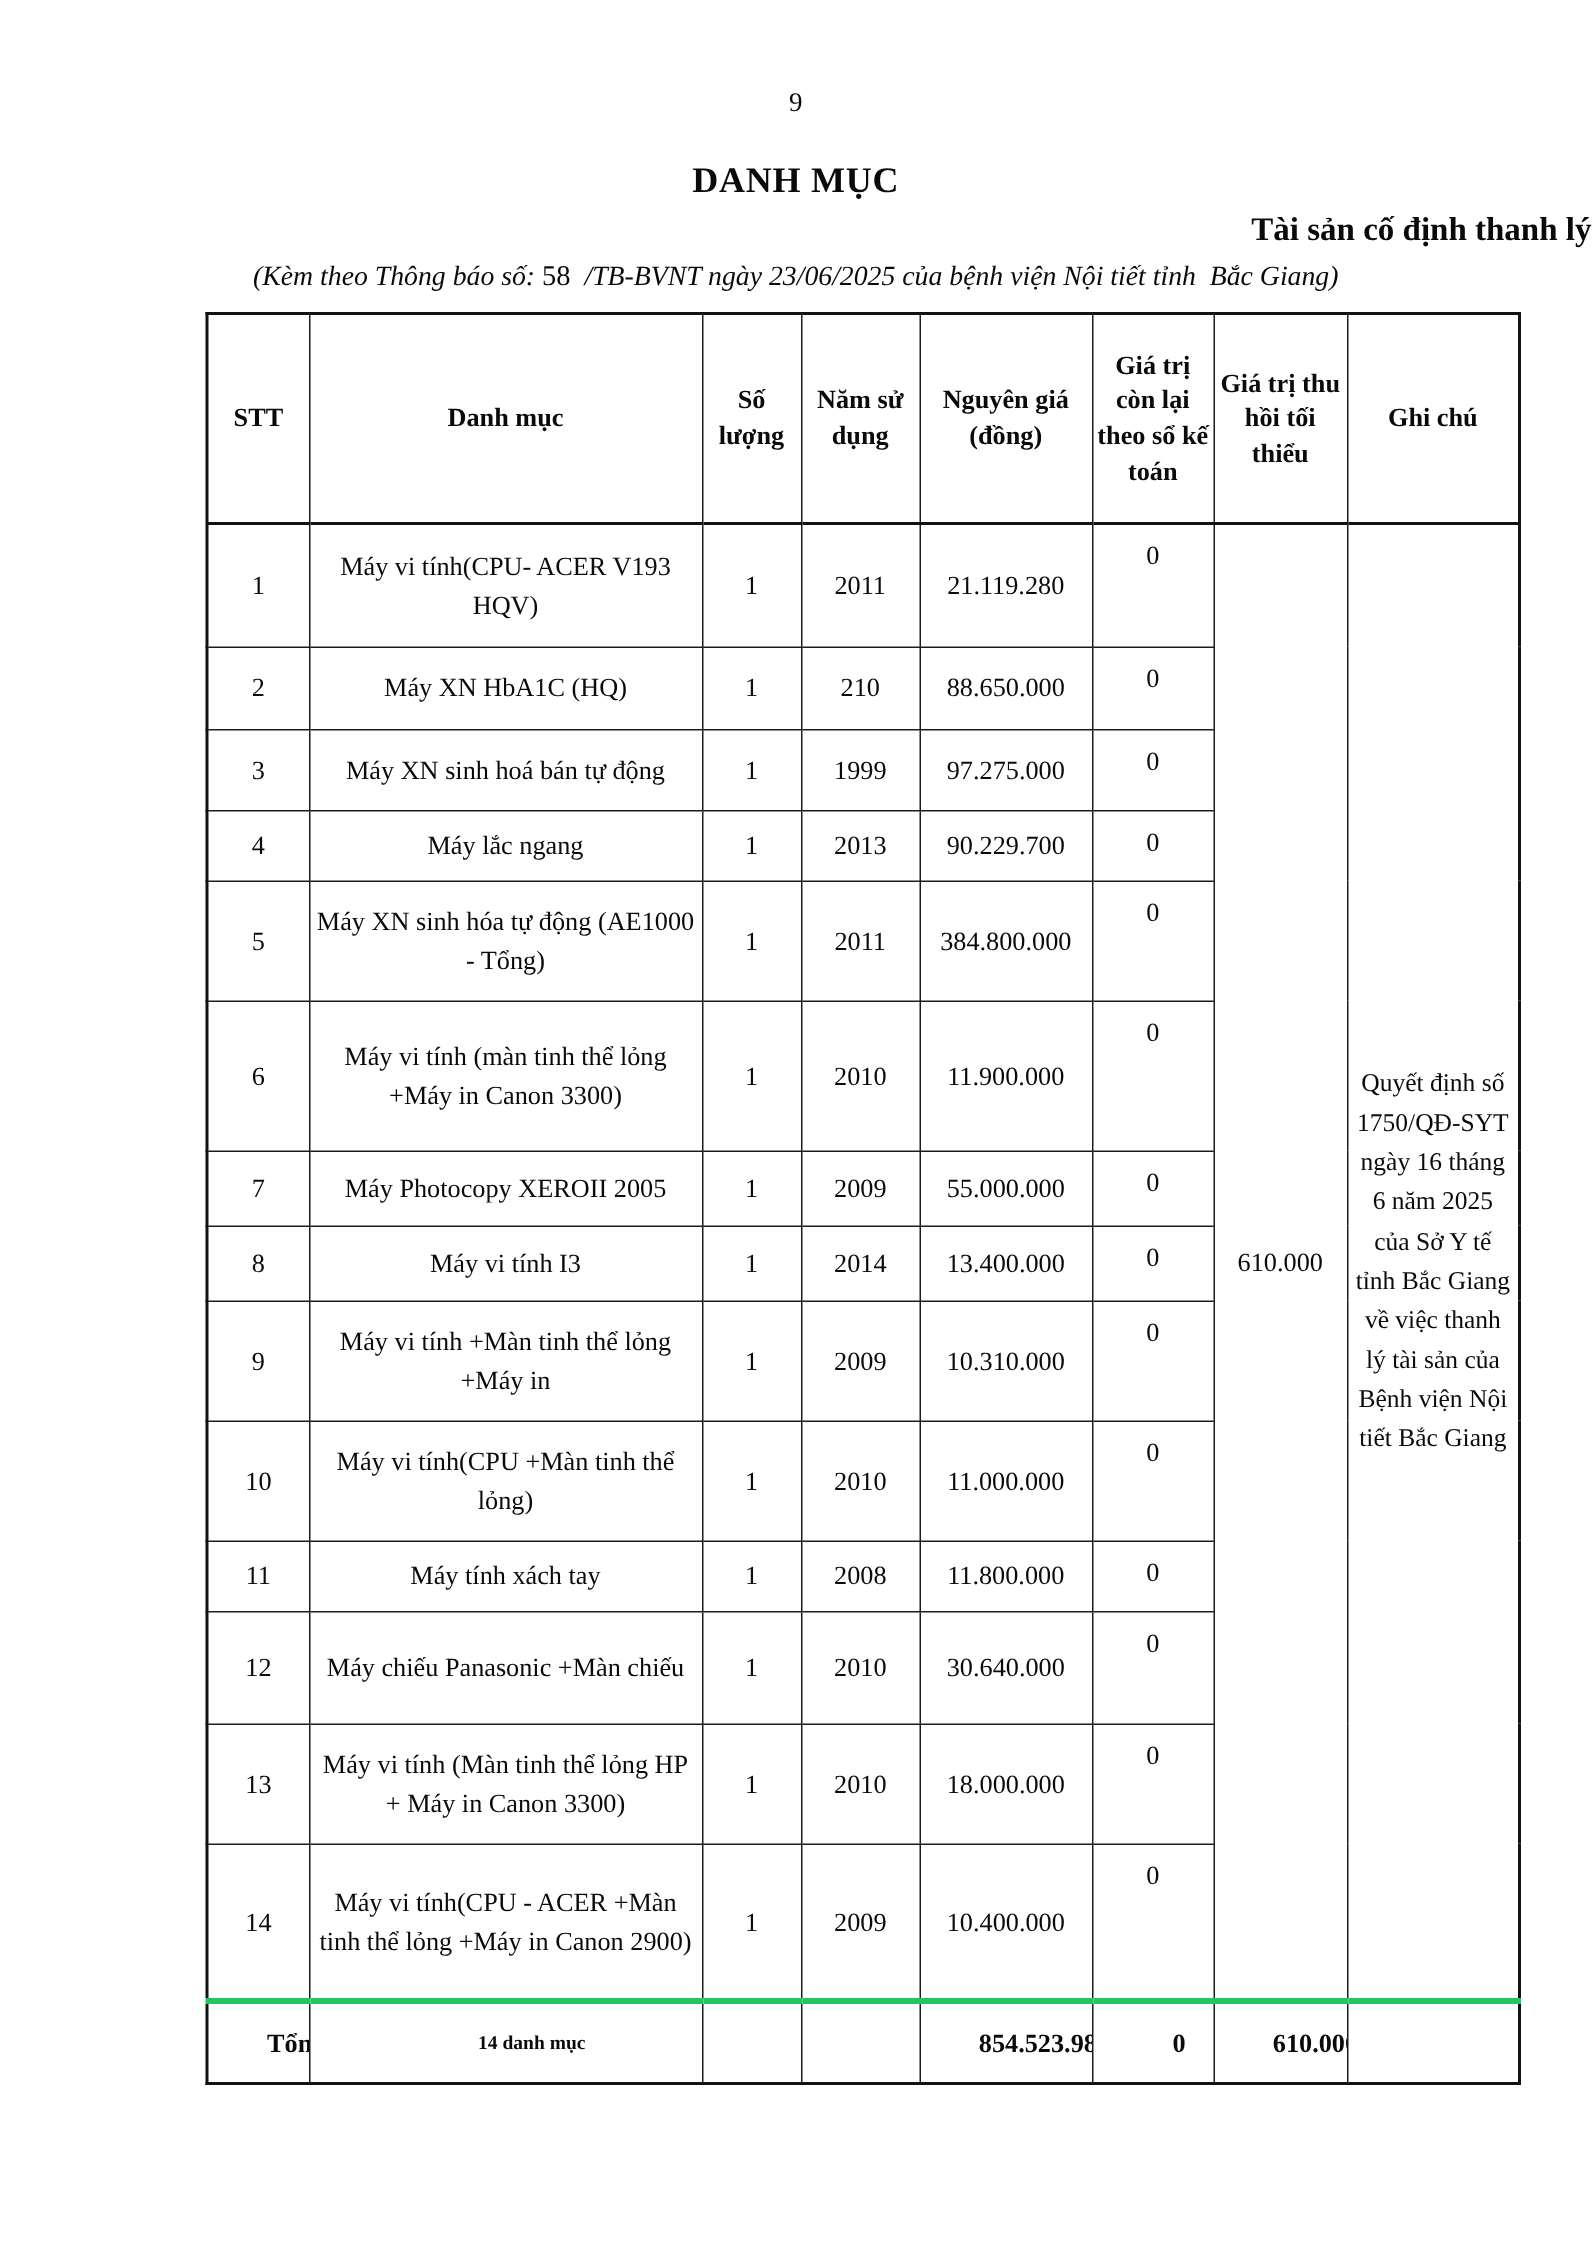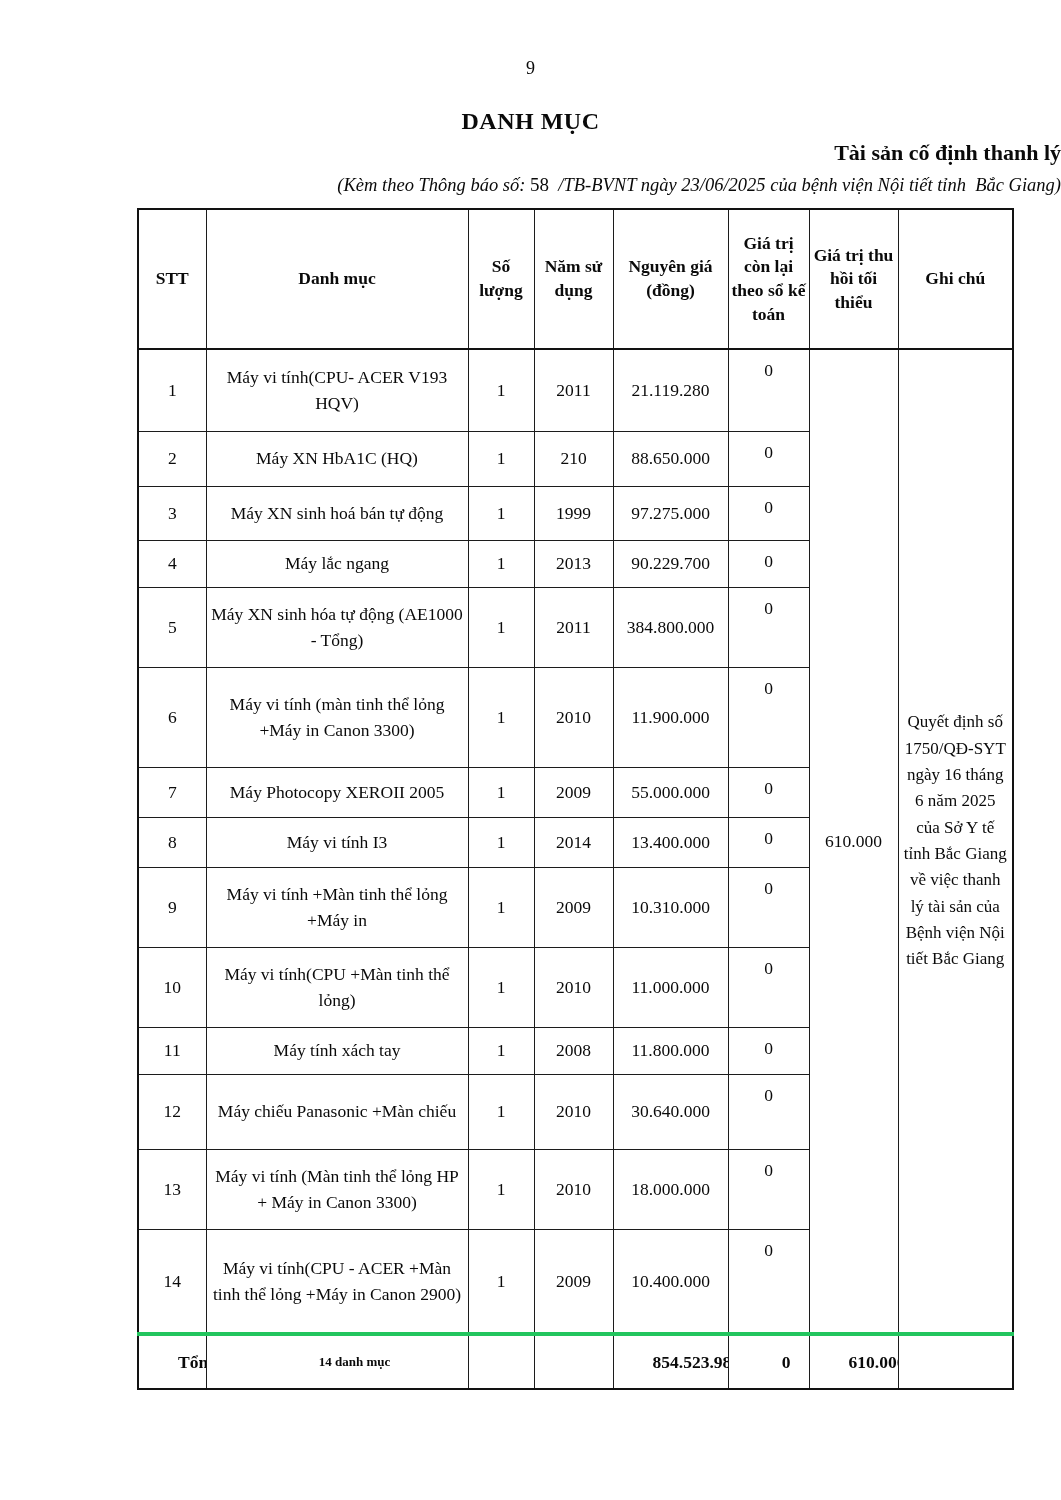--- a/index.html
+++ b/index.html
@@ -33,21 +33,21 @@
     top: 140px; left: 0;
     width: 100%;
     text-align: right;
     font-weight: bold;
     font-size: 22px;
   }
   .doc-note {
     position: absolute;
     top: 174px; left: 0;
     width: 100%;
-    text-align: right;
+    text-align: center;
     font-style: italic;
     font-size: 18.5px;
     white-space: pre;
   }
   .doc-note .note-number {
     font-style: normal;
     font-size: 19px;
   }
   table.asset-table {
     position: absolute;

